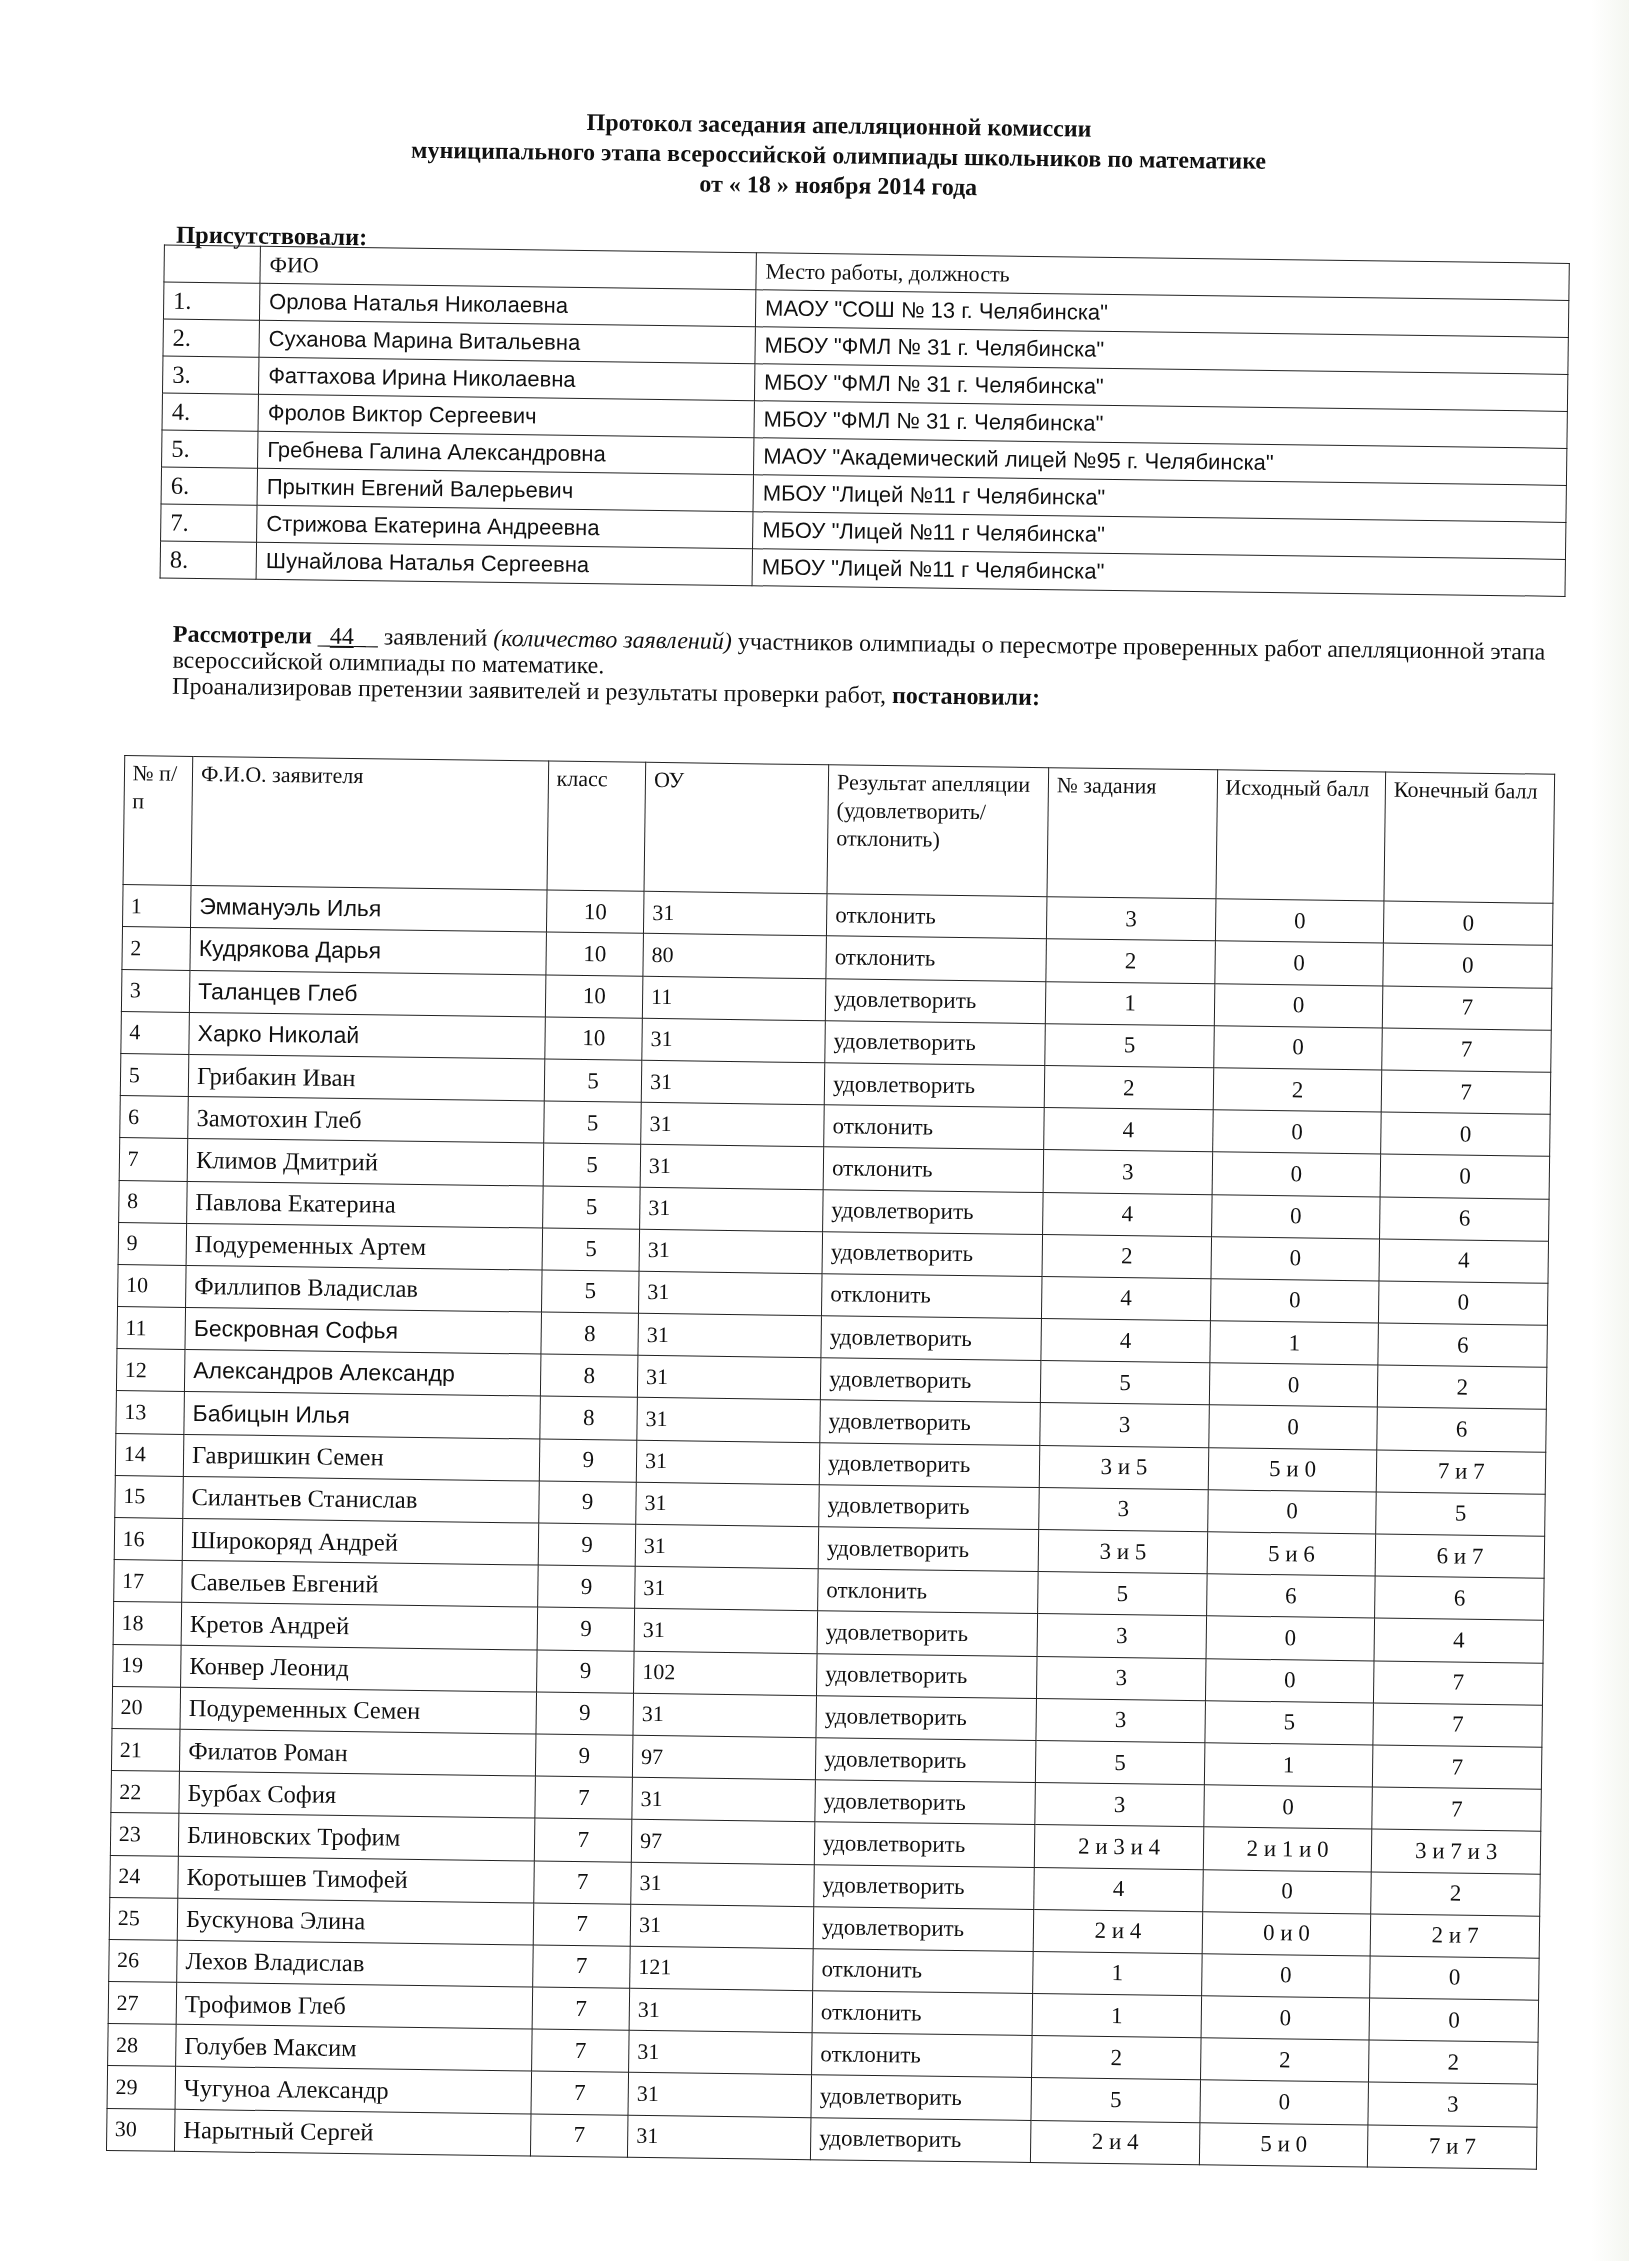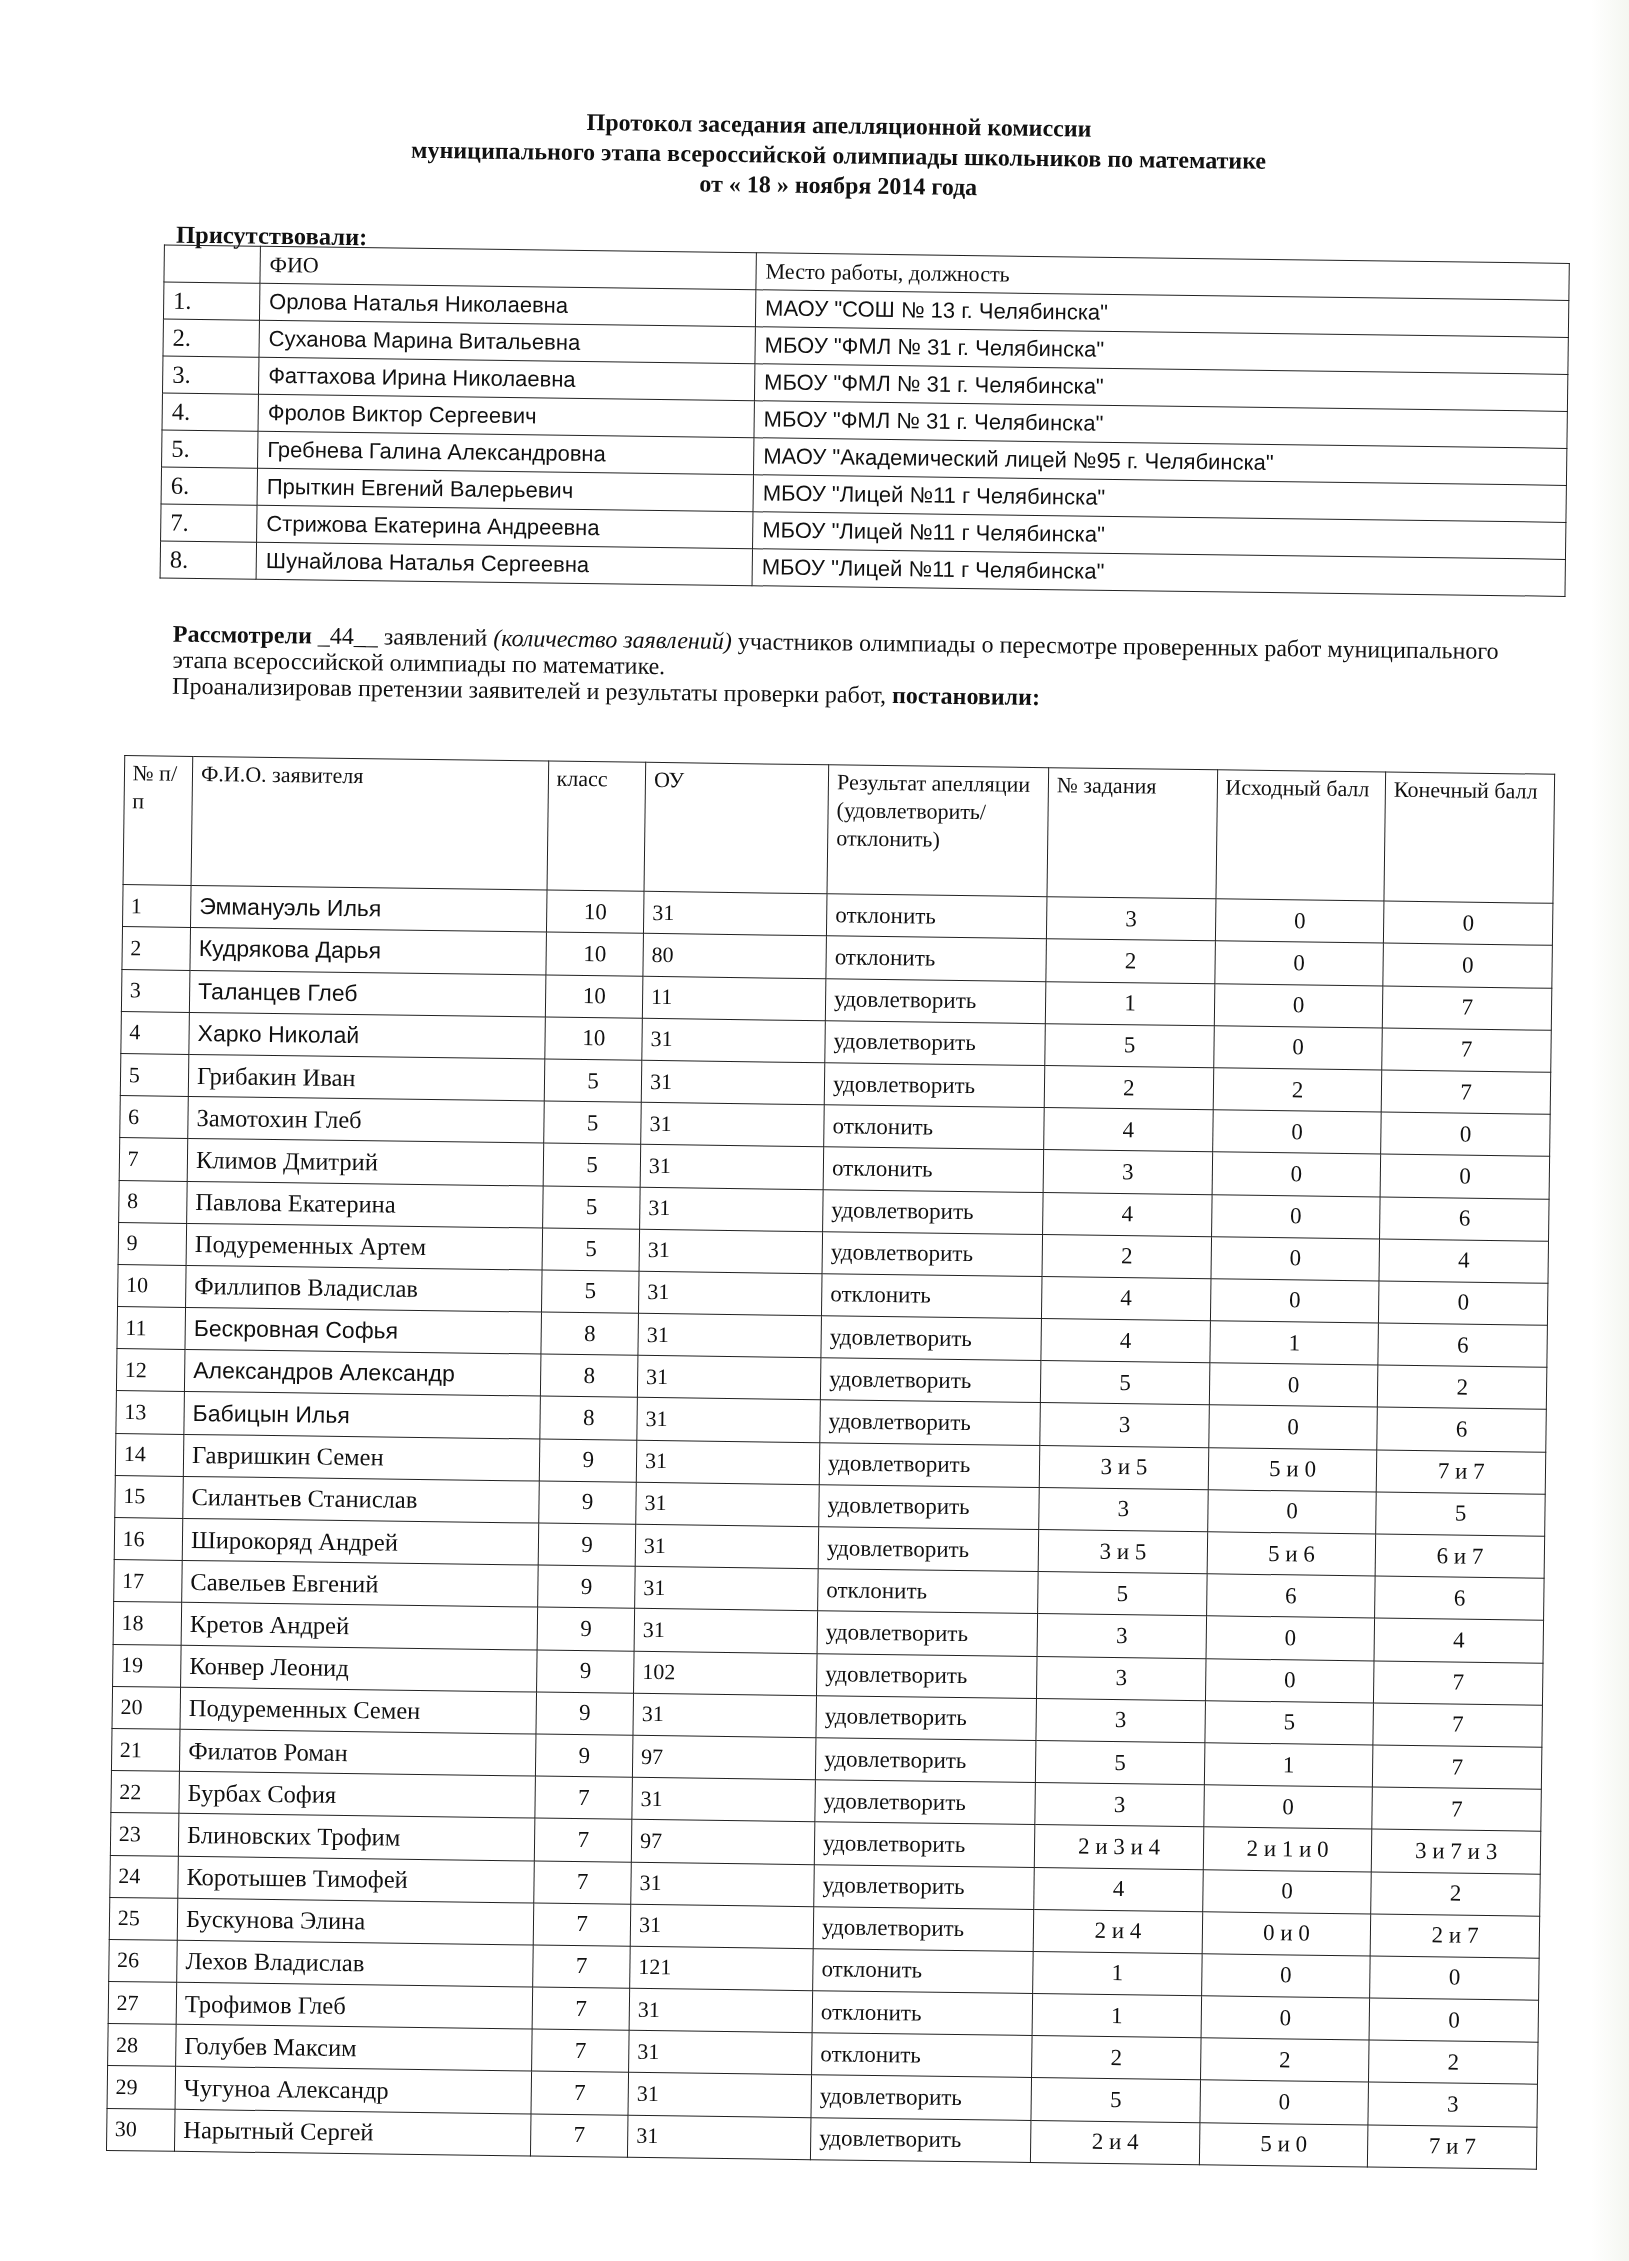--- a/index.html
+++ b/index.html
@@ -28,21 +28,21 @@
     vertical-align: middle;
   }
   .present-table td.sans { font-family: "Liberation Sans", "DejaVu Sans", sans-serif; }
   .present-table td.num { width: 77px; font-family: "Liberation Serif", serif; font-size: 24.5px; }
   .present-table td.fio { width: 477px; }
   .intro {
     position: absolute; left: 166px; top: 629px; width: 1386px;
     font-size: 24px; line-height: 26px;
   }
   .intro b { font-weight: bold; }
-  .intro .count { }
+  .intro .count { text-decoration: underline; }
   .intro i { font-style: italic; }
   .main-table {
     position: absolute; left: 119px; top: 764px; width: 1431px;
   }
   .main-table th, .main-table td {
     border: 1px solid #222; font-size: 23px; padding: 2.6px 7.7px;
   }
   .main-table th {
     font-weight: normal; text-align: left; vertical-align: top; font-size: 22px;
     height: 123px; line-height: 28px;
@@ -118,21 +118,21 @@
         <tr>
           <td class="num">8.</td>
           <td class="fio sans">Шунайлова Наталья Сергеевна</td>
           <td class="sans">МБОУ "Лицей №11 г Челябинска"</td>
         </tr>
       </tbody>
   </table>
 
   <div class="intro">
     <b>Рассмотрели</b>
-    <span> _</span><span class="count">44</span><span>__</span><span> заявлений </span><i>(количество заявлений)</i><span> участников олимпиады о пересмотре проверенных работ муниципального этапа всероссийской олимпиады по математике.</span><br>
+    <span> _</span><span class="count">44</span><span>__</span><span> заявлений </span><i>(количество заявлений)</i><span> участников олимпиады о пересмотре проверенных работ апелляционной этапа всероссийской олимпиады по математике.</span><br>
     <span>Проанализировав претензии заявителей и результаты проверки работ, </span><b>постановили:</b>
   </div>
 
   <table class="main-table">
     <thead>
       <tr>
         <th>№ п/п</th>
         <th>Ф.И.О. заявителя</th>
         <th>класс</th>
         <th>ОУ</th>

